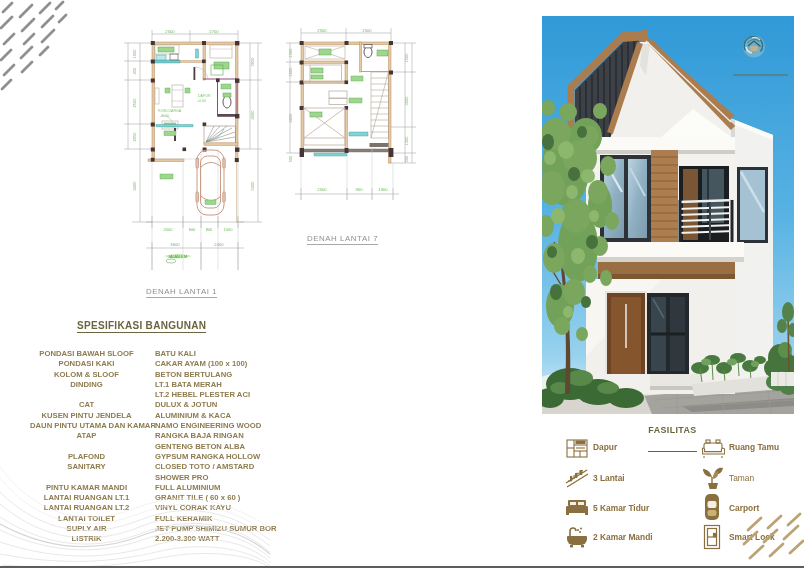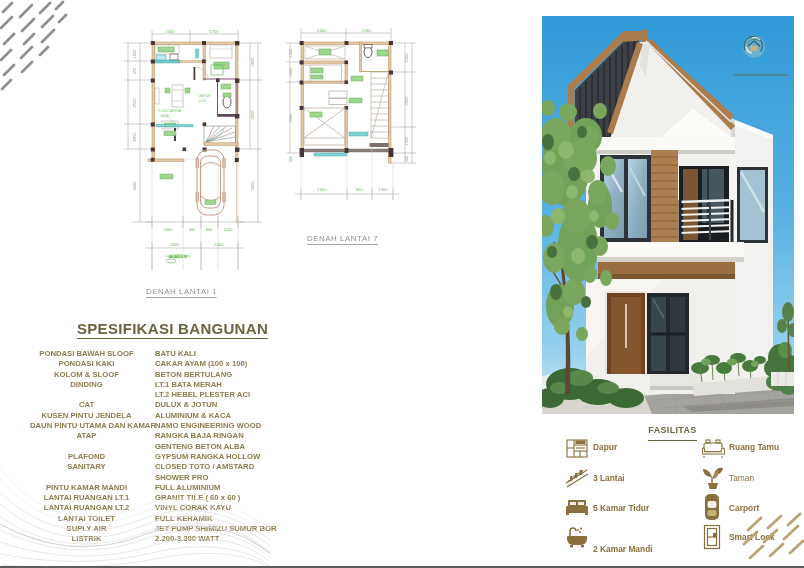--- a/index.html
+++ b/index.html
@@ -372,21 +372,21 @@
     <line x1="18" y1="131" x2="18" y2="174"></line>
         <line x1="64" y1="131" x2="64" y2="174"></line>
     <line x1="89" y1="121" x2="89" y2="174"></line>
         <line x1="110" y1="137" x2="110" y2="174"></line>
   </g>
   </g>
 </svg>
 
 <div class="ptitle" style="left:307px;top:234px;border-bottom:1px solid #a8a8a8;padding-bottom:1px;">DENAH LANTAI 7</div>
 
-<div class="abs" style="left:77px;top:320px;color:#6b6440;font-size:15px;font-weight:bold;letter-spacing:0.3px;border-bottom:1.5px solid #6b6440;padding-bottom:1px;">SPESIFIKASI BANGUNAN</div>
+<div class="abs" style="left:77px;top:320px;color:#6b6440;font-size:10px;font-weight:bold;letter-spacing:0.3px;border-bottom:1.5px solid #6b6440;padding-bottom:1px;">SPESIFIKASI BANGUNAN</div>
 
 <div class="abs" style="left:30px;top:349px;color:#8e7c50;font-size:7.7px;font-weight:bold;">
   <div style="position:absolute;left:0px;top:0px;width:113px;text-align:center;white-space:pre;line-height:10.3px;">PONDASI BAWAH SLOOF
 PONDASI KAKI
 KOLOM &amp; SLOOF
 DINDING
 &nbsp;
 CAT
 KUSEN PINTU JENDELA
 DAUN PINTU UTAMA DAN KAMAR
@@ -672,21 +672,21 @@
     <path d="M203.5,34.5 a9.2 9.2 0 1 1 15 1" fill="none" stroke="#35707a" stroke-width="1.4"></path>
     <path d="M205.5,27 a8 8 0 0 1 12,-1.5" fill="none" stroke="#4b868b" stroke-width="1.2"></path>
     <path d="M206,30 l6,-5 6.5,5.5" fill="none" stroke="#2d5f68" stroke-width="1.3"></path>
     <rect x="208.5" y="30" width="7" height="5" fill="#c2b28c"></rect>
     <path d="M204,31 q1,5 6,6" fill="none" stroke="#e3e6dd" stroke-width="1.6"></path>
     <path d="M210,22 q5,-2 8,2" fill="none" stroke="#dde4dc" stroke-width="1.2"></path>
   </g>
   <line x1="191" y1="59" x2="246" y2="59" stroke="#567e78" stroke-width="1.6"></line>
 </svg>
 
-<div class="abs" style="left:600px;top:419px;width:145px;text-align:center;"><span style="color:#6b6440;font-size:8.9px;font-weight:bold;letter-spacing:0.4px;border-bottom:1.4px solid #6b6440;padding-bottom:5px;">FASILITAS</span></div>
+<div class="abs" style="left:600px;top:419px;width:145px;text-align:center;"><span style="color:#6b6440;font-size:8.9px;font-weight:bold;letter-spacing:0.4px;border-bottom:1.4px solid #6b6440;padding-bottom:16px;">FASILITAS</span></div>
 
 <div class="abs" style="left:560px;top:436px;">
 
   <svg class="abs" style="left:6px;top:3px" width="22" height="20" viewBox="0 0 22 20">
     <g fill="none" stroke="#8a6f3f" stroke-width="1.1">
       <rect x="1" y="1" width="20" height="17"></rect>
       <line x1="8" y1="1" x2="8" y2="18"></line>
       <line x1="1" y1="9" x2="8" y2="9"></line>
       <line x1="8" y1="6" x2="21" y2="6"></line>
       <line x1="8" y1="12" x2="21" y2="12"></line>
@@ -727,21 +727,21 @@
     <g fill="#8a6f3f">
       <path d="M2,10 h18 a1 1 0 0 1 1 1 v2 a6 6 0 0 1 -6 6 h-8 a6 6 0 0 1 -6 -6 v-2 a1 1 0 0 1 1 -1 z"></path>
       <rect x="4" y="19" width="3" height="2.4"></rect>
         <rect x="15" y="19" width="3" height="2.4"></rect>
       <path d="M4,10 V5 a3 3 0 0 1 6 0" fill="none" stroke="#8a6f3f" stroke-width="1.6"></path>
       <circle cx="12" cy="4" r="1"></circle>
         <circle cx="14" cy="6" r="1"></circle>
         <circle cx="15" cy="2.6" r="1"></circle>
     </g>
   </svg>
-  <div class="abs" style="left:33px;top:108px;color:#8a6f3f;font-size:8.4px;font-weight:bold;white-space:nowrap;text-align:center;">2 Kamar Mandi</div>
+  <div class="abs" style="left:33px;top:96px;color:#8a6f3f;font-size:8.4px;font-weight:bold;white-space:nowrap;text-align:center;">2 Kamar Mandi</div>
 </div>
 
 <div class="abs" style="left:696px;top:436px;">
 
   <svg class="abs" style="left:5px;top:3px" width="24" height="20" viewBox="0 0 24 20">
     <g fill="none" stroke="#8a6f3f" stroke-width="1.1">
       <path d="M3,9 v-3 a2 2 0 0 1 2 -2 h14 a2 2 0 0 1 2 2 v3"></path>
       <path d="M2,9 a1.6 1.6 0 0 1 1.6 1.6 v2 h16.8 v-2 a1.6 1.6 0 0 1 3.2 .4 v4 h-22 v-4 a1.6 1.6 0 0 1 .4 -2 z"></path>
       <line x1="3" y1="17" x2="3" y2="19"></line>
         <line x1="21" y1="17" x2="21" y2="19"></line>

